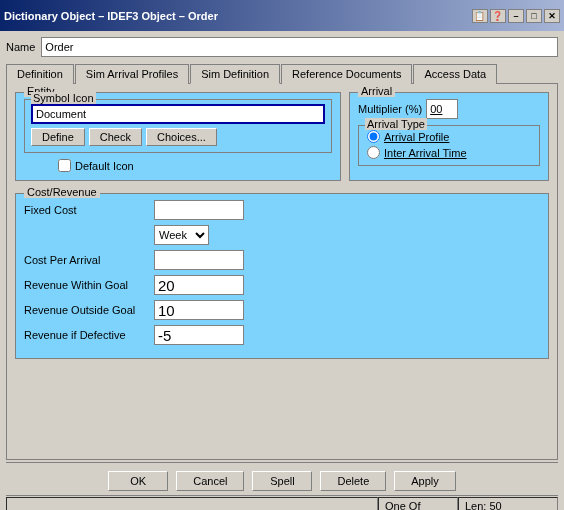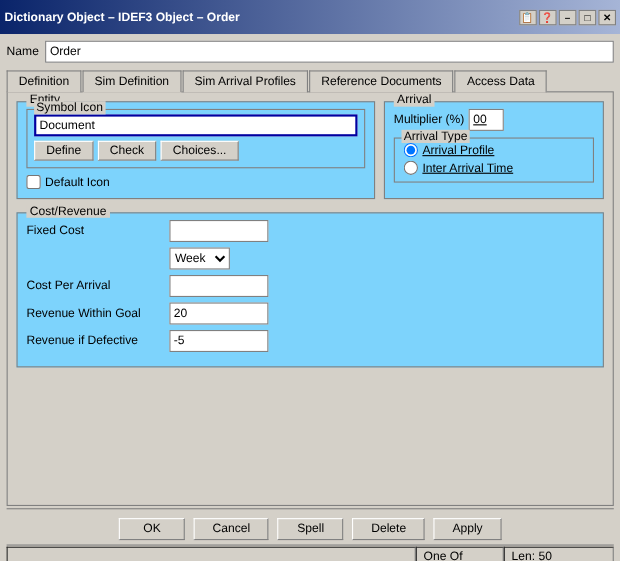--- a/index.html
+++ b/index.html
@@ -168,20 +168,21 @@
       border-bottom: 1px solid #808080;
       font-size: 11px;
       cursor: pointer;
       min-width: 50px;
     }
 
     .default-icon-row {
       display: flex;
       align-items: center;
       gap: 4px;
+      margin-left: 34px;
     }
     .checkbox {
       width: 13px;
       height: 13px;
       border: 1px solid #808080;
       background: white;
       display: inline-block;
     }
 
     
@@ -242,21 +243,21 @@
     .cost-label {
       width: 130px;
       font-size: 11px;
     }
     .cost-input {
       width: 90px;
       height: 20px;
       border: 1px solid #808080;
       background: white;
       padding: 1px 3px;
-      font-size: 11px;
+      font-size: 15px;
     }
     .week-row {
       display: flex;
       align-items: center;
       gap: 2px;
       margin-left: 130px;
       margin-bottom: 5px;
     }
     .week-select {
       width: 55px;
@@ -331,25 +332,25 @@
 
   <div class="name-row">
     <span class="name-label">Name</span>
     <input class="name-input" type="text" value="Order" style="">
   </div>
 
   <div class="tabs-container">
     <div class="tab">
       <span>Definition</span>
     </div>
+    <div class="tab">
+      <span>Sim Arrival Profiles</span>
+    </div>
     <div class="tab active">
       <span>Sim Definition</span>
-    </div>
-    <div class="tab">
-      <span>Sim Arrival Profiles</span>
     </div>
     <div class="tab">
       <span>Reference Documents</span>
     </div>
     <div class="tab">
       <span>Access Data</span>
     </div>
   </div>
 
   <div class="tab-content">
@@ -418,20 +419,24 @@
       <div class="cost-row">
         <span class="cost-label">Cost Per Arrival</span>
         <input class="cost-input" type="text" value="" style="">
       </div>
 
       <div class="cost-row">
         <span class="cost-label">Revenue Within Goal</span>
         <input class="cost-input" type="text" value="20" style="">
       </div>
 
+      <div class="cost-row">
+        <span class="cost-label">Revenue Outside Goal</span>
+        <input class="cost-input" type="text" value="10" style="">
+      </div>
 
       <div class="cost-row">
         <span class="cost-label">Revenue if Defective</span>
         <input class="cost-input" type="text" value="-5" style="">
       </div>
 
     </div>
 
   </div>
 

